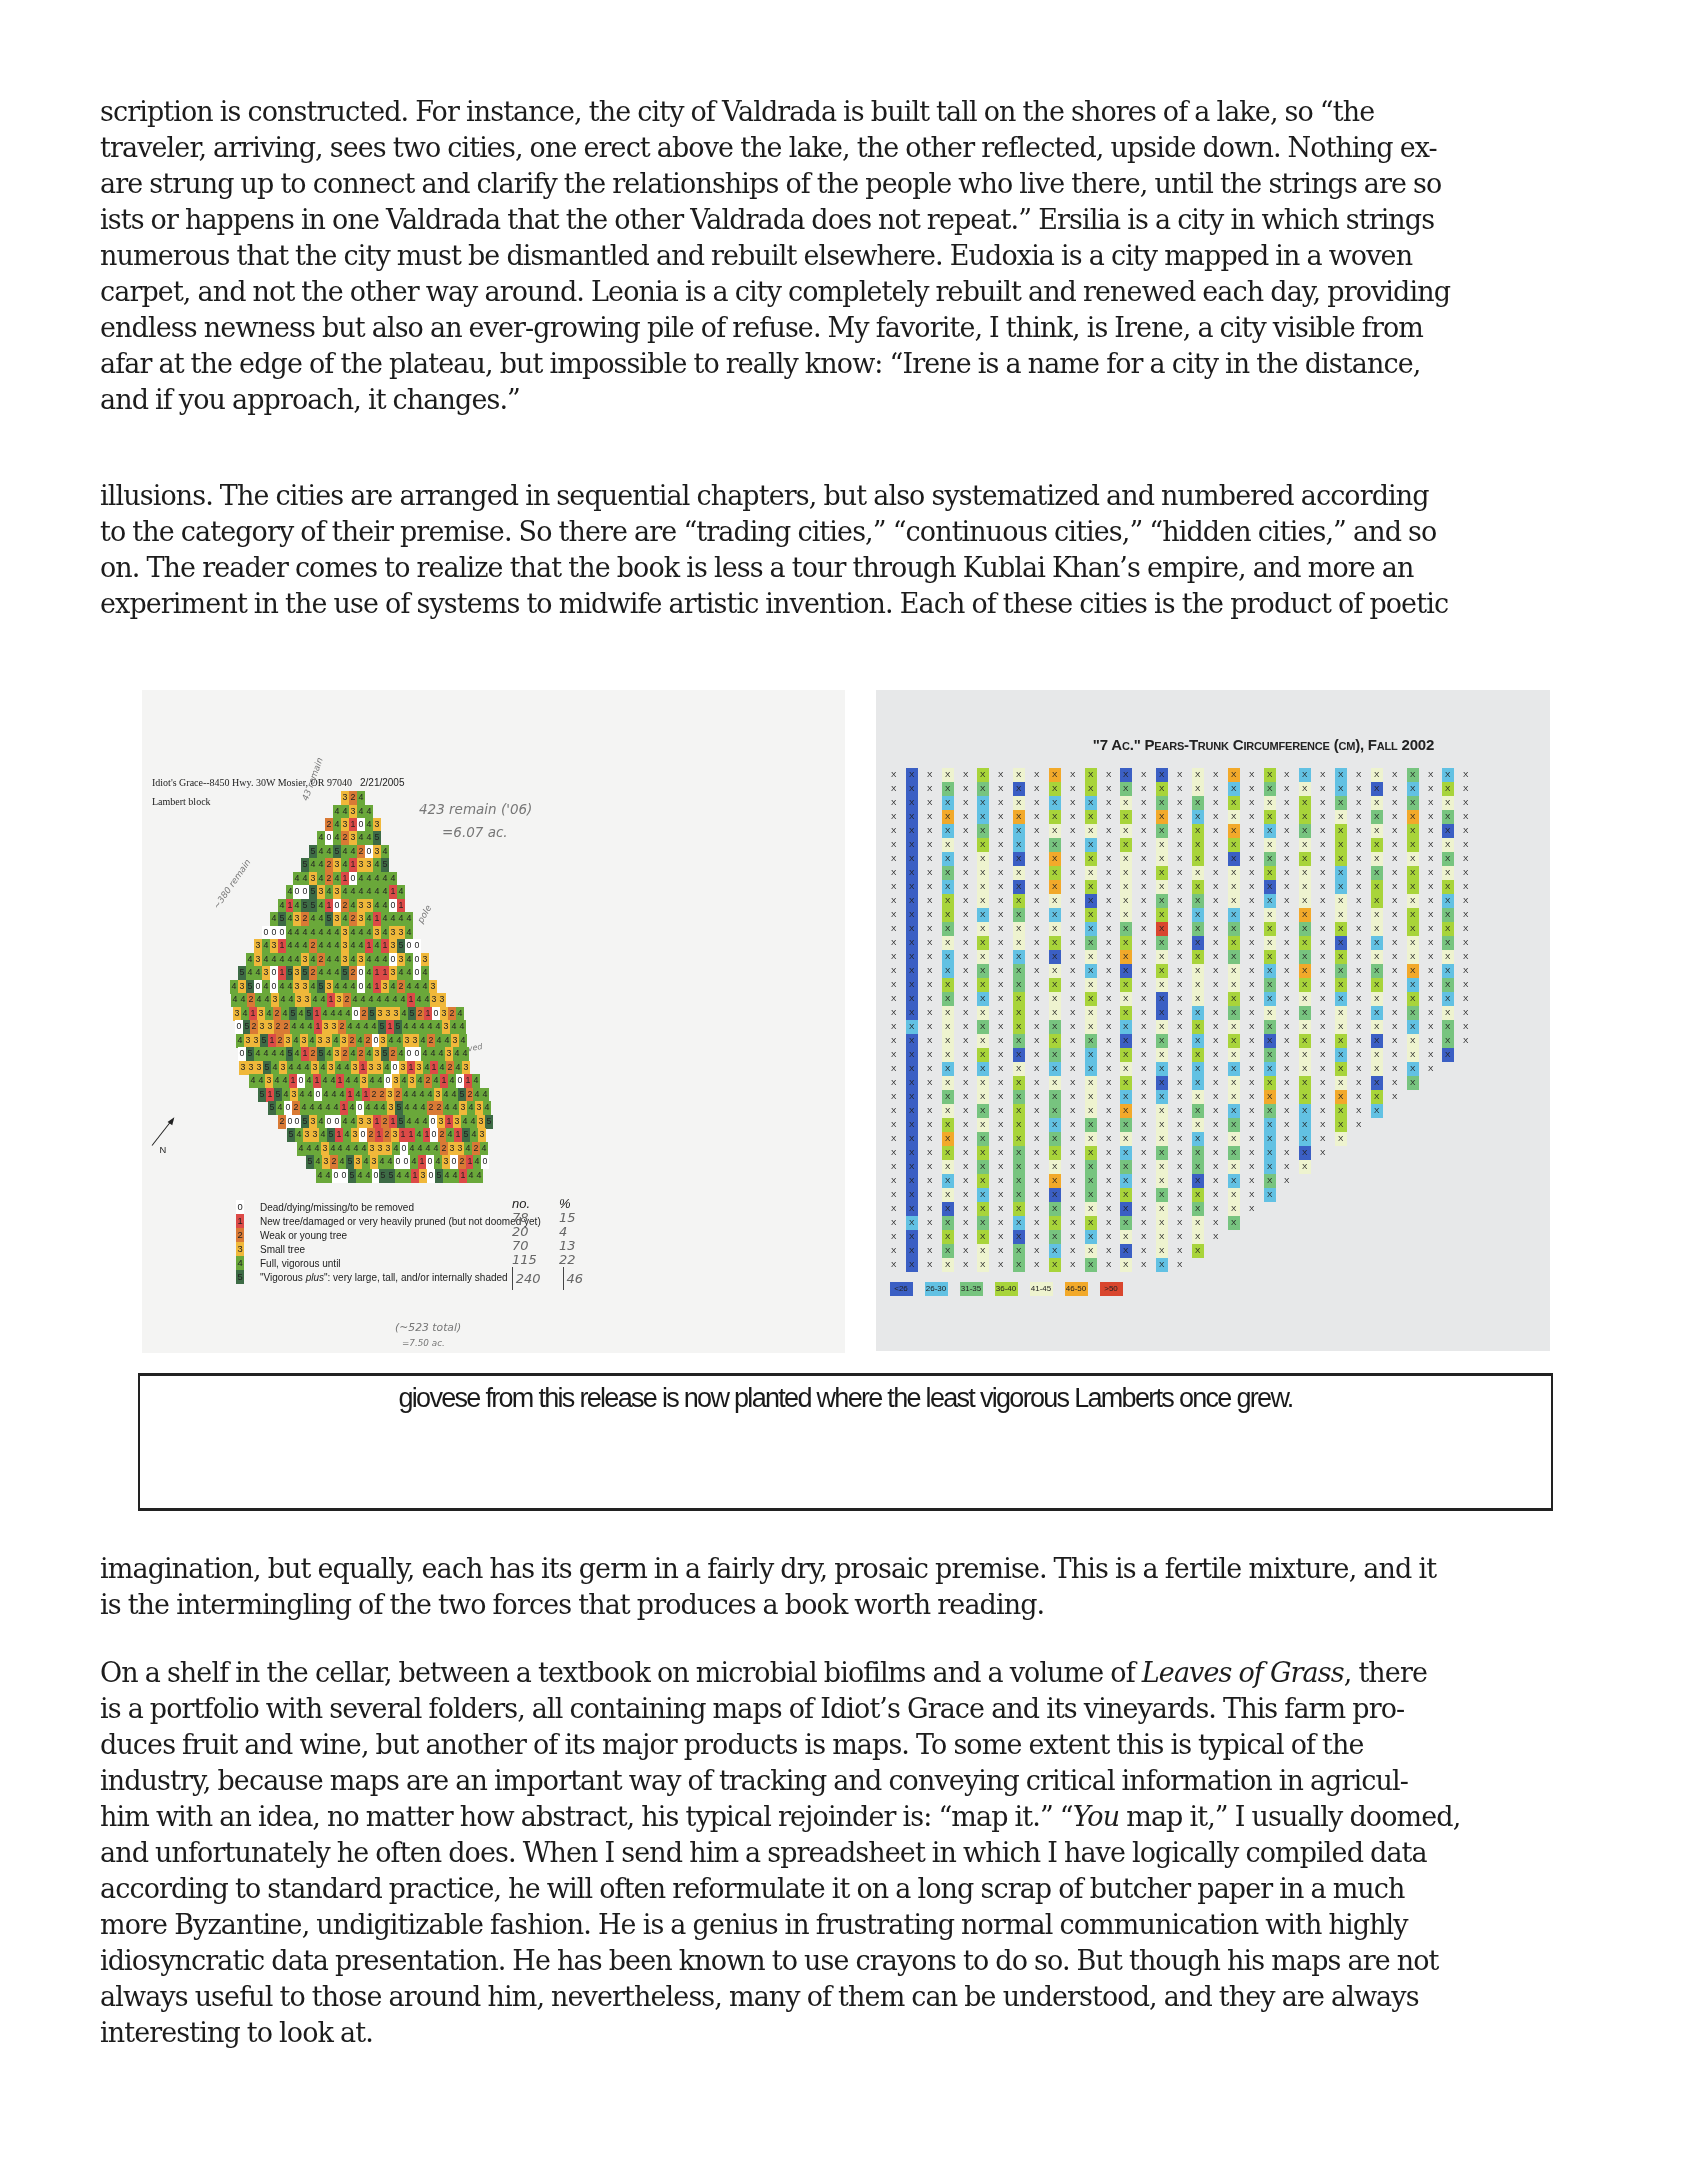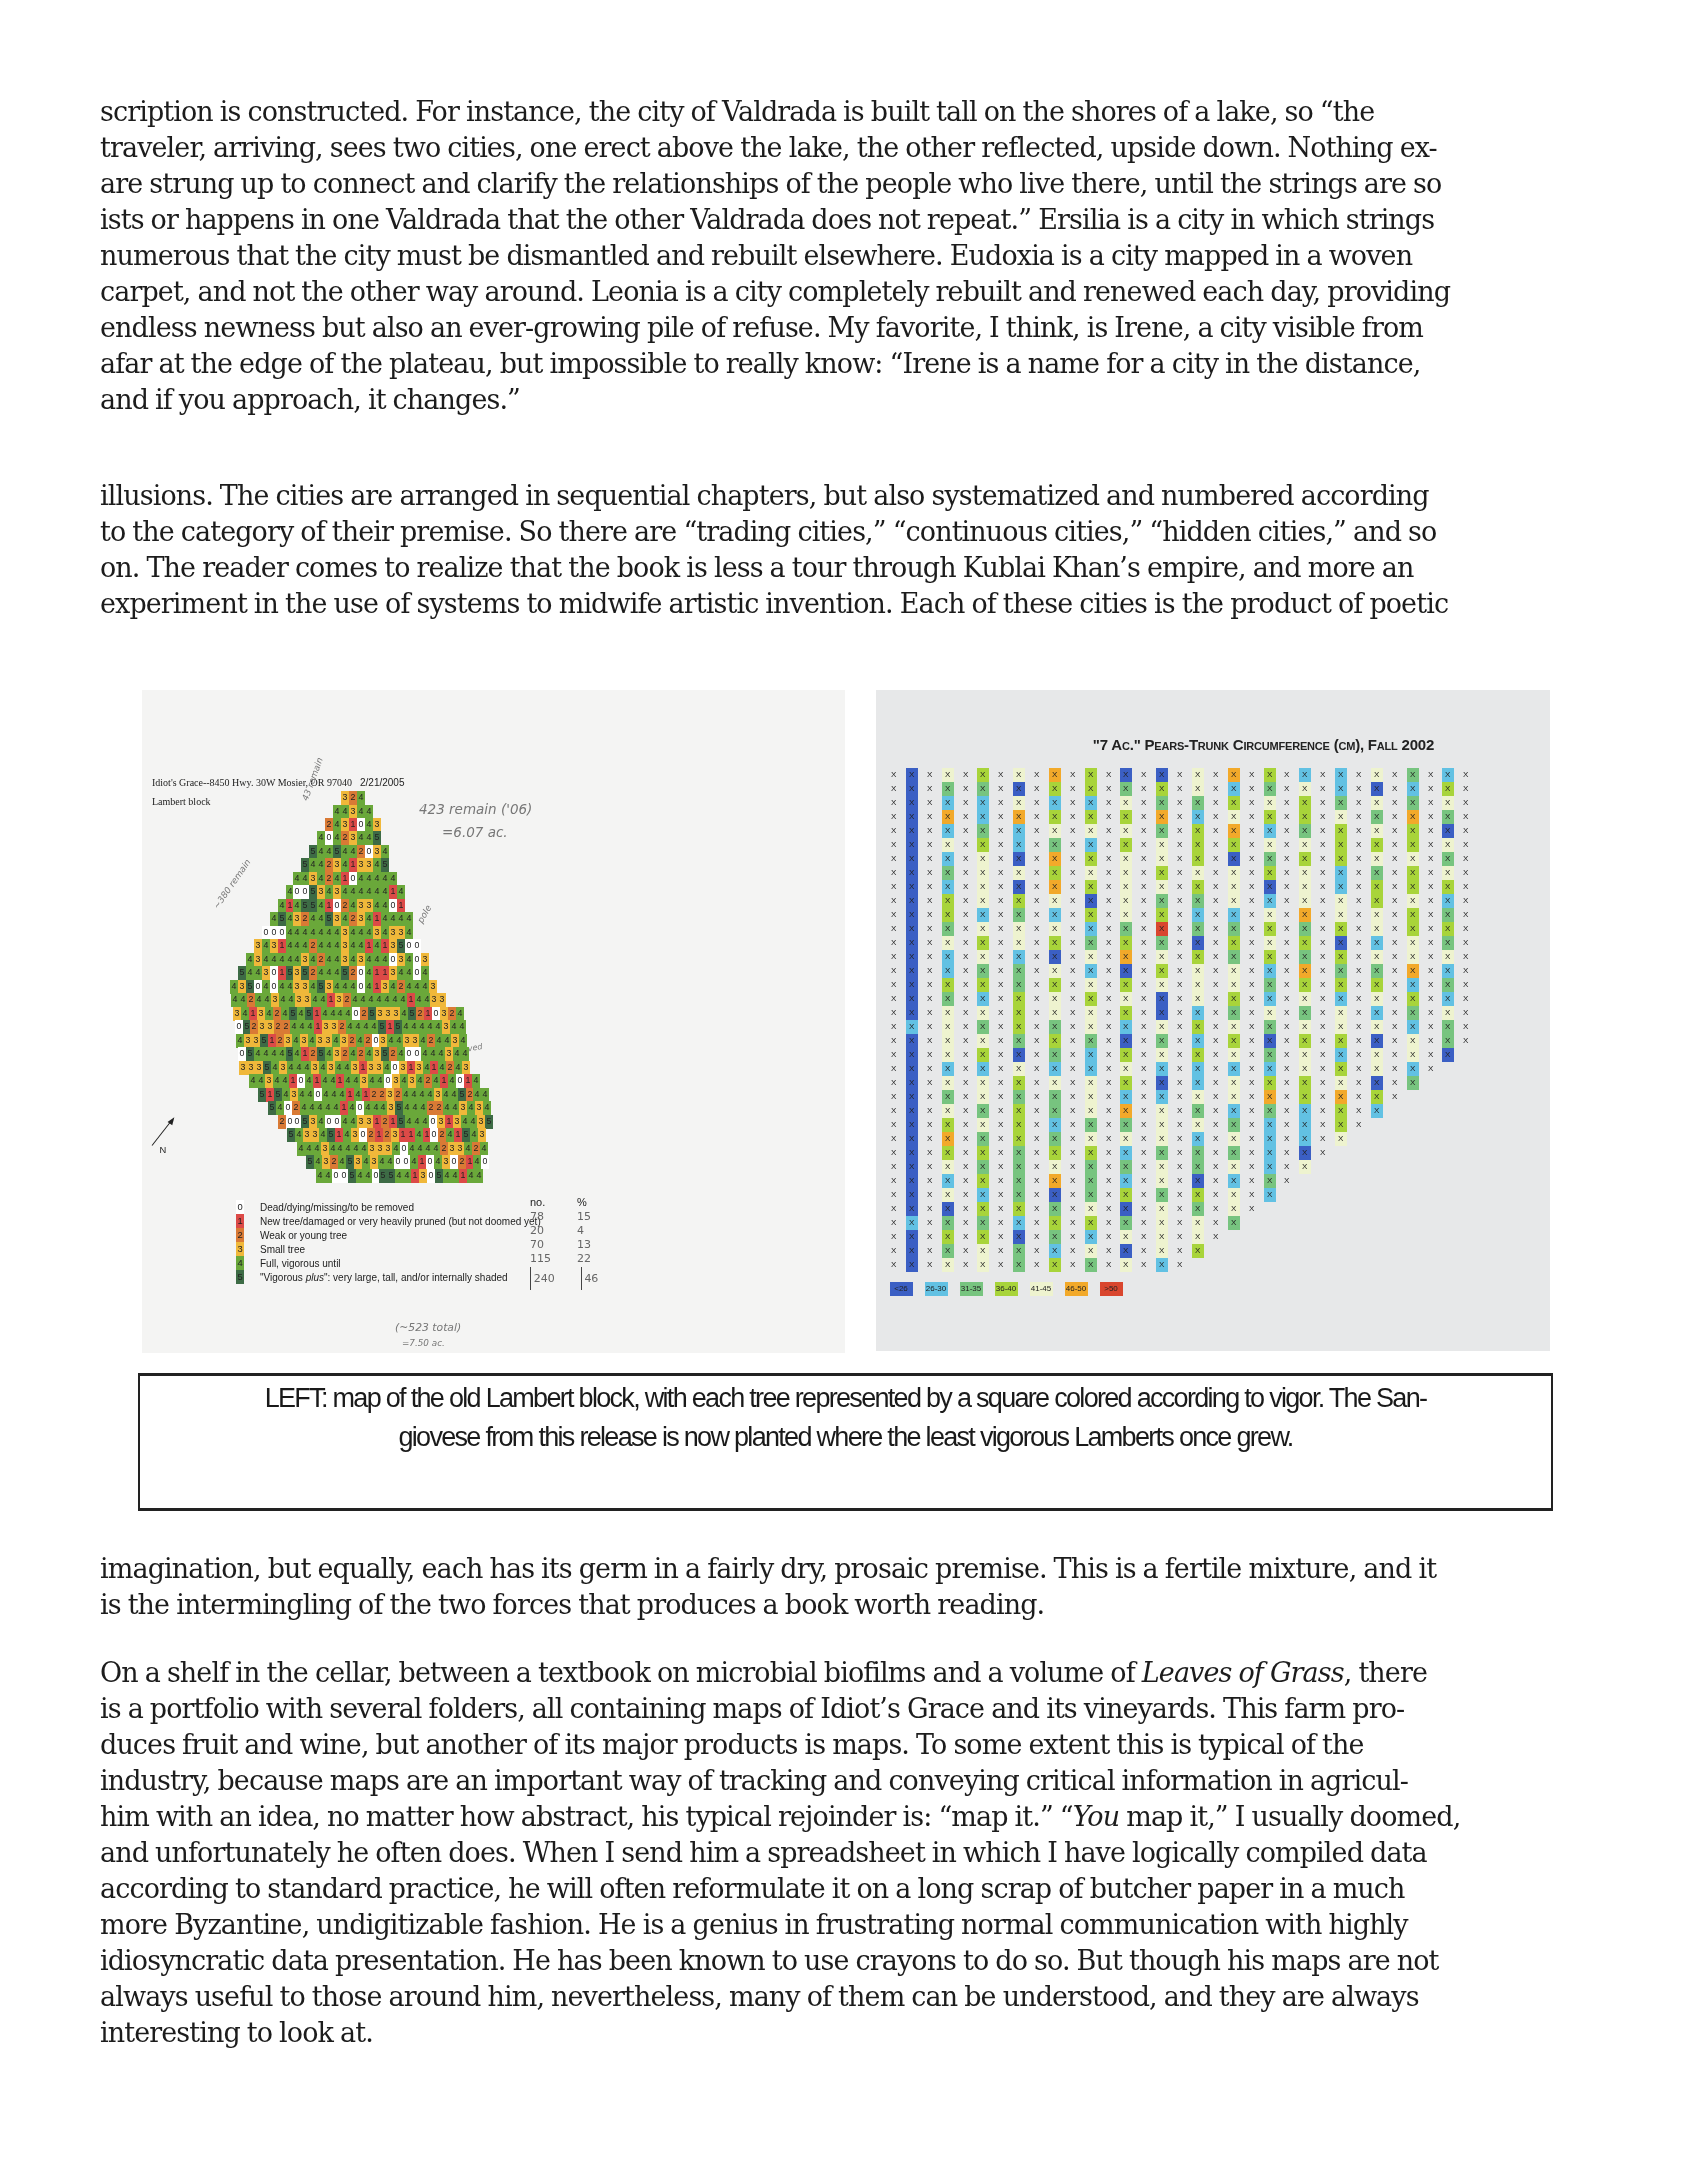--- a/index.html
+++ b/index.html
@@ -21,21 +21,21 @@
 
   .lb-hdr { position: absolute; font-family: "Liberation Serif", serif; font-size: 10px; color: #222; }
   .lb-date { position: absolute; font-family: "Liberation Sans", sans-serif; font-size: 10px; color: #222; }
   .hand { position: absolute; font-family: "DejaVu Sans", sans-serif; color: #777; font-style: italic; }
   .lb-grid { position: absolute; left: 40px; top: 101px; }
   .cell { position: absolute; width: 7.8px; height: 13.5px; font-family: "Liberation Sans", sans-serif; font-size: 8.8px; text-align: center; line-height: 13.5px; color: #222; }
 
   .legend-l { position: absolute; left: 94px; top: 510px; font-family: "Liberation Sans", sans-serif; font-size: 10px; color: #222; }
   .legend-row { display: flex; align-items: center; height: 14px; }
   .legend-swatch { width: 8px; height: 13.5px; text-align: center; font-size: 9.4px; line-height: 13.5px; margin-right: 16px; }
-  .stats { position: absolute; left: 388px; top: 506px; font-family: "DejaVu Sans", sans-serif; font-size: 11px; color: #666; }
+  .stats { position: absolute; left: 370px; top: 506px; font-family: "DejaVu Sans", sans-serif; font-size: 13px; color: #666; font-style: italic; }
   .stats-row { display: flex; height: 14px; }
   .stats-row span { width: 47px; }
 
   .pears-title { position: absolute; left: 0; top: 46px; width: 674px; text-align: center; font-family: "Liberation Sans", sans-serif; font-weight: bold; font-size: 15px; color: #222; letter-spacing: -0.2px; padding-left: 101px; box-sizing: border-box; }
   .pgrid { position: absolute; left: 12px; top: 78px; }
   .pcol { position: absolute; top: 0; width: 11.5px; }
   .pcell { width: 11.5px; height: 14px; font-family: "Liberation Sans", sans-serif; font-size: 8px; text-align: center; line-height: 14px; color: #222; }
   .plegend { position: absolute; left: 13.5px; top: 592px; display: flex; gap: 12px; }
   .plegend div { width: 23px; height: 14px; font-family: "Liberation Sans", sans-serif; font-size: 8px; text-align: center; line-height: 14px; color: #222; }
 
@@ -1872,21 +1872,20 @@
       <div style="background:#62c1e3;">26-30</div>
       <div style="background:#77c47f;">31-35</div>
       <div style="background:#a8d43a;">36-40</div>
       <div style="background:#eef3cf;">41-45</div>
       <div style="background:#f2a92a;">46-50</div>
       <div style="background:#d9462e;">&gt;50</div>
     </div>
   </div>
 
   <div class="caption">
-    <span class="line">LEFT: map of the old Lambert block, with each tree represented by a square colored according to vigor. The San-</span>
     <span class="line">giovese from this release is now planted where the least vigorous Lamberts once grew.</span>
   </div>
 
   <div class="para" style="top:1551px;">
     <span class="line">imagination, but equally, each has its germ in a fairly dry, prosaic premise. This is a fertile mixture, and it</span>
     <span class="line">is the intermingling of the two forces that produces a book worth reading.</span>
   </div>
 
   <div class="para" style="top:1655px;">
     <span class="line"><span>On a shelf in the cellar, between a textbook on microbial biofilms and a volume of </span><em>Leaves of Grass</em><span>, there</span></span>

